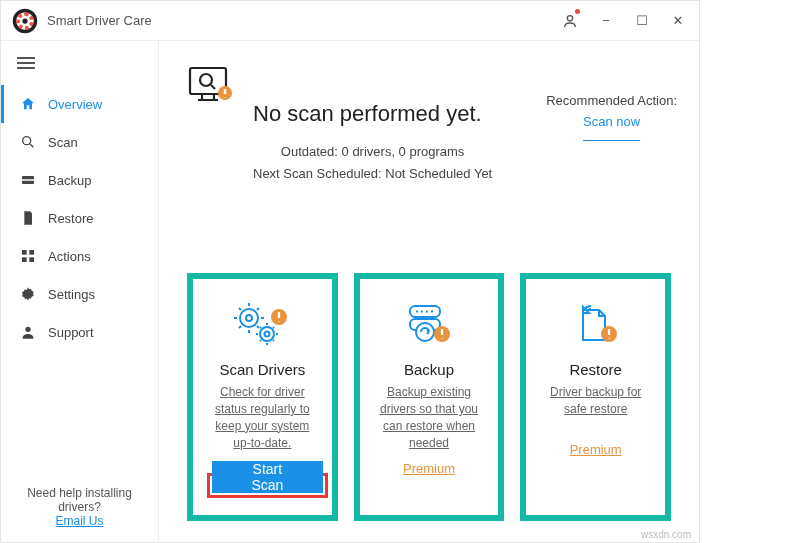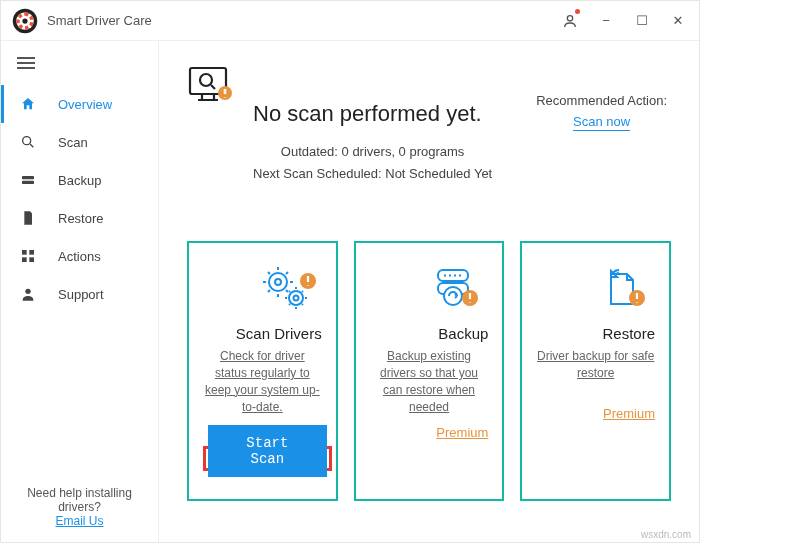--- a/index.html
+++ b/index.html
@@ -13,44 +13,44 @@
     .winbtn { width: 30px; height: 30px; display: flex; align-items: center; justify-content: center; color: #555; cursor: pointer; }
     .accicon { position: relative; }
     .accicon .dot { position: absolute; top: 3px; right: 5px; width: 5px; height: 5px; background: #e74c3c; border-radius: 50%; }
     
     .body { flex: 1; display: flex; min-height: 0; }
     .sidebar { width: 158px; border-right: 1px solid #eee; display: flex; flex-direction: column; }
     .hamburger { height: 44px; display: flex; align-items: center; padding-left: 16px; cursor: pointer; }
     .hamburger span { width: 18px; height: 2px; background: #555; position: relative; }
     .hamburger span::before, .hamburger span::after { content:""; position:absolute; width:18px; height:2px; background:#555; left:0; }
     .hamburger span::before { top:-5px; } .hamburger span::after { top:5px; }
-    .navitem { height: 38px; display: flex; align-items: center; padding-left: 16px; gap: 22px; cursor: pointer; color: #444; border-left: 3px solid transparent; }
+    .navitem { height: 38px; display: flex; align-items: center; padding-left: 16px; gap: 12px; cursor: pointer; color: #444; border-left: 3px solid transparent; }
     .navitem.active { color: #1a90e6; border-left-color: #1a90e6; }
     .navitem .icon { width: 16px; height: 16px; display: flex; align-items: center; justify-content: center; }
     .sidefooter { margin-top: auto; text-align: center; padding: 14px 10px; font-size: 12px; color: #555; }
     .sidefooter a { color: #1a90e6; text-decoration: underline; }
     
     .main { flex: 1; padding: 24px 28px 20px 28px; position: relative; overflow: hidden; }
     .scanhead { display: flex; align-items: flex-start; gap: 18px; }
     .scanhead .scanicon { flex-shrink: 0; }
     .scanhead h1 { font-size: 22px; font-weight: 400; color: #222; margin-top: 36px; }
     .substatus { margin-top: 14px; font-size: 13px; color: #444; line-height: 1.7; text-align: center; }
     
-    .recbox { position: absolute; top: 52px; right: 32px; text-align: center; font-size: 13px; }
+    .recbox { position: absolute; top: 52px; right: 22px; text-align: center; font-size: 13px; }
     .recbox .reclbl { color: #444; margin-bottom: 6px; }
-    .recbox a { color: #1a90e6; text-decoration: none; border-bottom: 1px solid #1a90e6; padding-bottom: 1px; }
+    .recbox a { color: #1a90e6; text-decoration: none; border-bottom: 1px solid #1a90e6; padding-bottom: 11px; }
     
     .cards { display: flex; gap: 16px; margin-top: 56px; }
-    .card { flex: 1; border: 2px solid #14b8a6; padding: 18px 14px 22px; text-align: center; display: flex; flex-direction: column; align-items: flex-end; }
+    .card { flex: 1; border: 6px solid #14b8a6; padding: 18px 14px 22px; text-align: center; display: flex; flex-direction: column; align-items: center; margin-top: 32px; }
     .card .cicon { height: 56px; display:flex; align-items:center; justify-content:center; margin-bottom: 8px; }
     .card h3 { font-size: 15px; font-weight: 400; color: #222; margin-bottom: 6px; }
     .card p { font-size: 12px; color: #666; line-height: 1.4; min-height: 48px; text-decoration: underline; }
     .card .action { margin-top: 10px; }
     .startscan-wrap { border: 3px solid #e53935; padding: 2px; }
-    .startscan { background: #1a90e6; color: #fff; border: none; padding: 10px 28px; font-size: 14px; cursor: pointer; font-family: Liberation Mono, monospace; }
+    .startscan { background: #1a90e6; color: #fff; border: none; padding: 0 28px; font-size: 14px; cursor: pointer; }
     .premium-link { color: #e8943e; text-decoration: underline; font-size: 13px; cursor: pointer; }
     
     .watermark { position:absolute; bottom:2px; right:8px; font-size:10px; color:#bbb; }
   </style>
 </head>
 <body>
 
 <div class="window">
   <div class="titlebar">
     <div class="logo">
@@ -126,20 +126,29 @@
       <div class="navitem">
         <span class="icon">
             <svg width="16" height="16" viewBox="0 0 24 24" fill="#444">
               <rect x="3" y="3" width="7" height="7"></rect>
               <rect x="14" y="3" width="7" height="7"></rect>
               <rect x="3" y="14" width="7" height="7"></rect>
               <rect x="14" y="14" width="7" height="7"></rect>
             </svg>
           </span>
         <span>Actions</span>
+      </div>
+      <div class="navitem">
+        <span class="icon">
+            <svg width="16" height="16" viewBox="0 0 24 24" fill="#444">
+              <circle cx="12" cy="12" r="3" fill="#fff"></circle>
+              <path d="M12 2l1.5 3 3-1 1 3 3 1.5-1 3 1 3-3 1.5-1 3-3-1L12 22l-1.5-3-3 1-1-3L3 15.5l1-3-1-3L6 8l1-3 3 1z"></path>
+            </svg>
+          </span>
+        <span>Settings</span>
       </div>
       <div class="navitem">
         <span class="icon">
             <svg width="16" height="16" viewBox="0 0 24 24" fill="#444">
               <circle cx="12" cy="8" r="4"></circle>
               <path d="M4 21c0-4 4-6 8-6s8 2 8 6v1H4z"></path>
             </svg>
           </span>
         <span>Support</span>
       </div>

